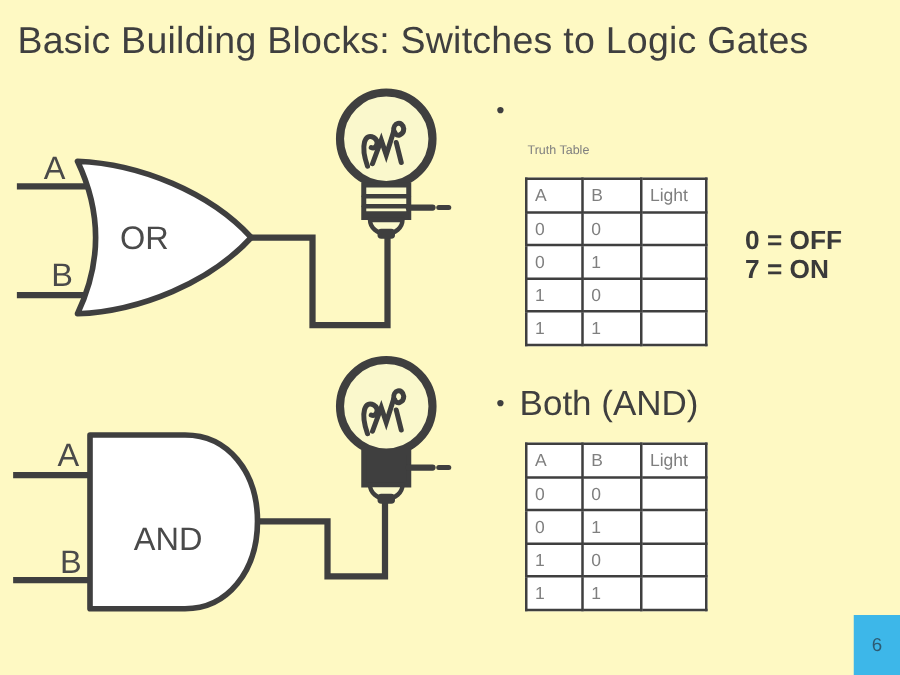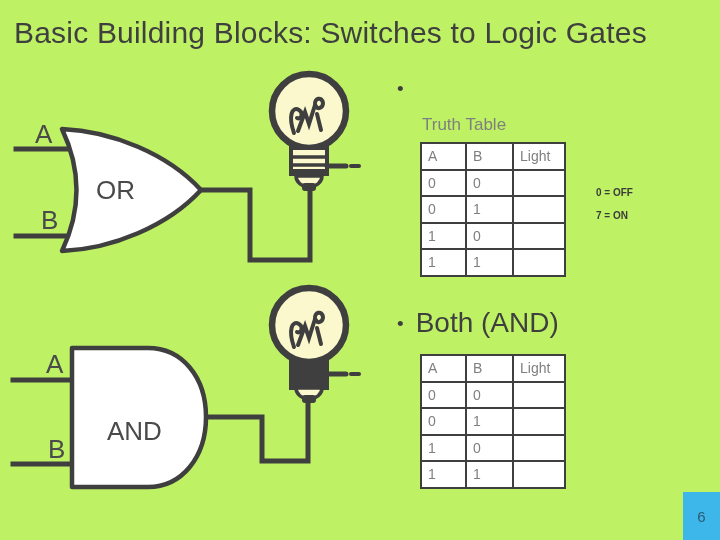--- a/index.html
+++ b/index.html
@@ -1,43 +1,43 @@
 <!DOCTYPE html>
 <html><head>
 <meta charset="utf-8">
 <style>
   html,body{margin:0;padding:0;background:#fff;}
   .slide{
-    position:relative;width:720px;height:540px;background:#bef264;
+    position:relative;width:720px;height:540px;background:#fef9c3;
     font-family:"Liberation Sans",sans-serif;overflow:hidden;
   }
   .art{position:absolute;left:0;top:0;}
   .title{
     position:absolute;left:14px;top:16px;font-size:30px;color:#3f3f3f;
     white-space:nowrap;letter-spacing:0.2px;
   }
   .glabel{position:absolute;font-size:26px;color:#4a4a4a;line-height:26px;}
   .heading{
     position:absolute;display:flex;align-items:center;color:#3f3f3f;
     font-size:28px;white-space:nowrap;
   }
   .heading .bullet{font-size:19px;margin-right:12px;position:relative;top:1px;color:#3f3f3f;}
-  .tt-label{position:absolute;left:422px;top:115px;font-size:17px;color:#7f7f7f;}
+  .tt-label{position:absolute;left:422px;top:115px;font-size:10px;color:#7f7f7f;}
   .truth-table{
     position:absolute;left:420px;border-collapse:collapse;table-layout:fixed;
     background:#fff;
   }
   .truth-table th,.truth-table td{
     border:2px solid #3f3f3f;font-weight:normal;text-align:left;
     font-size:14px;color:#7f7f7f;padding:0 0 0 6px;height:24.5px;vertical-align:middle;
   }
   .tbl-or{top:142px;}
   .tbl-and{top:354px;}
   .legend{
-    position:absolute;left:596px;top:181px;font-size:10px;font-weight:bold;
+    position:absolute;left:596px;top:181px;font-size:21px;font-weight:bold;
     color:#3a3a3a;line-height:23px;white-space:nowrap;
   }
   .page-box{
     position:absolute;left:683px;top:492px;width:37px;height:48px;
     background:#3db7e9;display:flex;align-items:center;justify-content:center;
   }
   .page-num{font-size:15px;color:#2d5b73;}
 </style>
 </head>
 <body>

